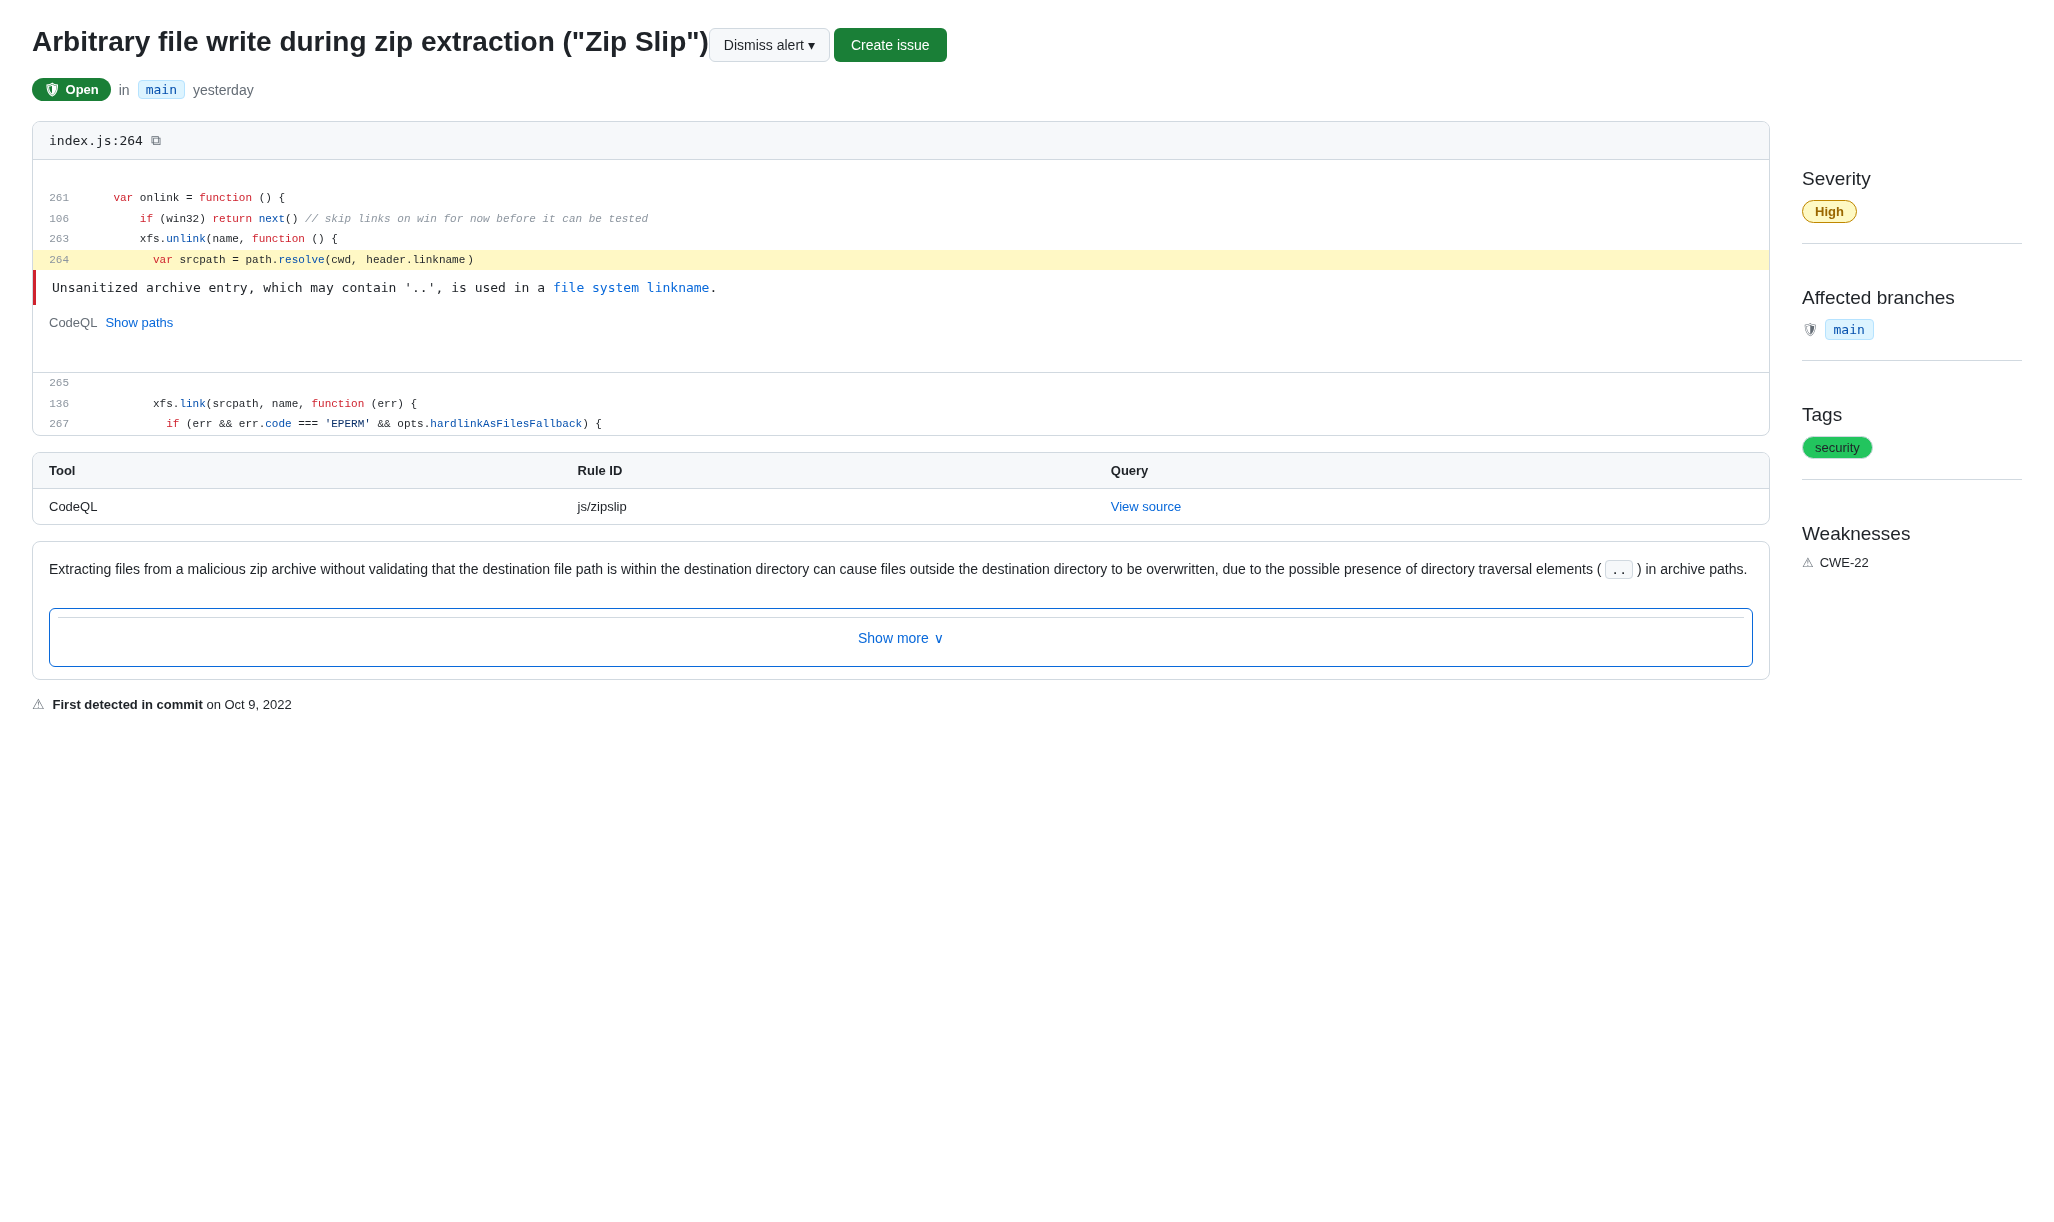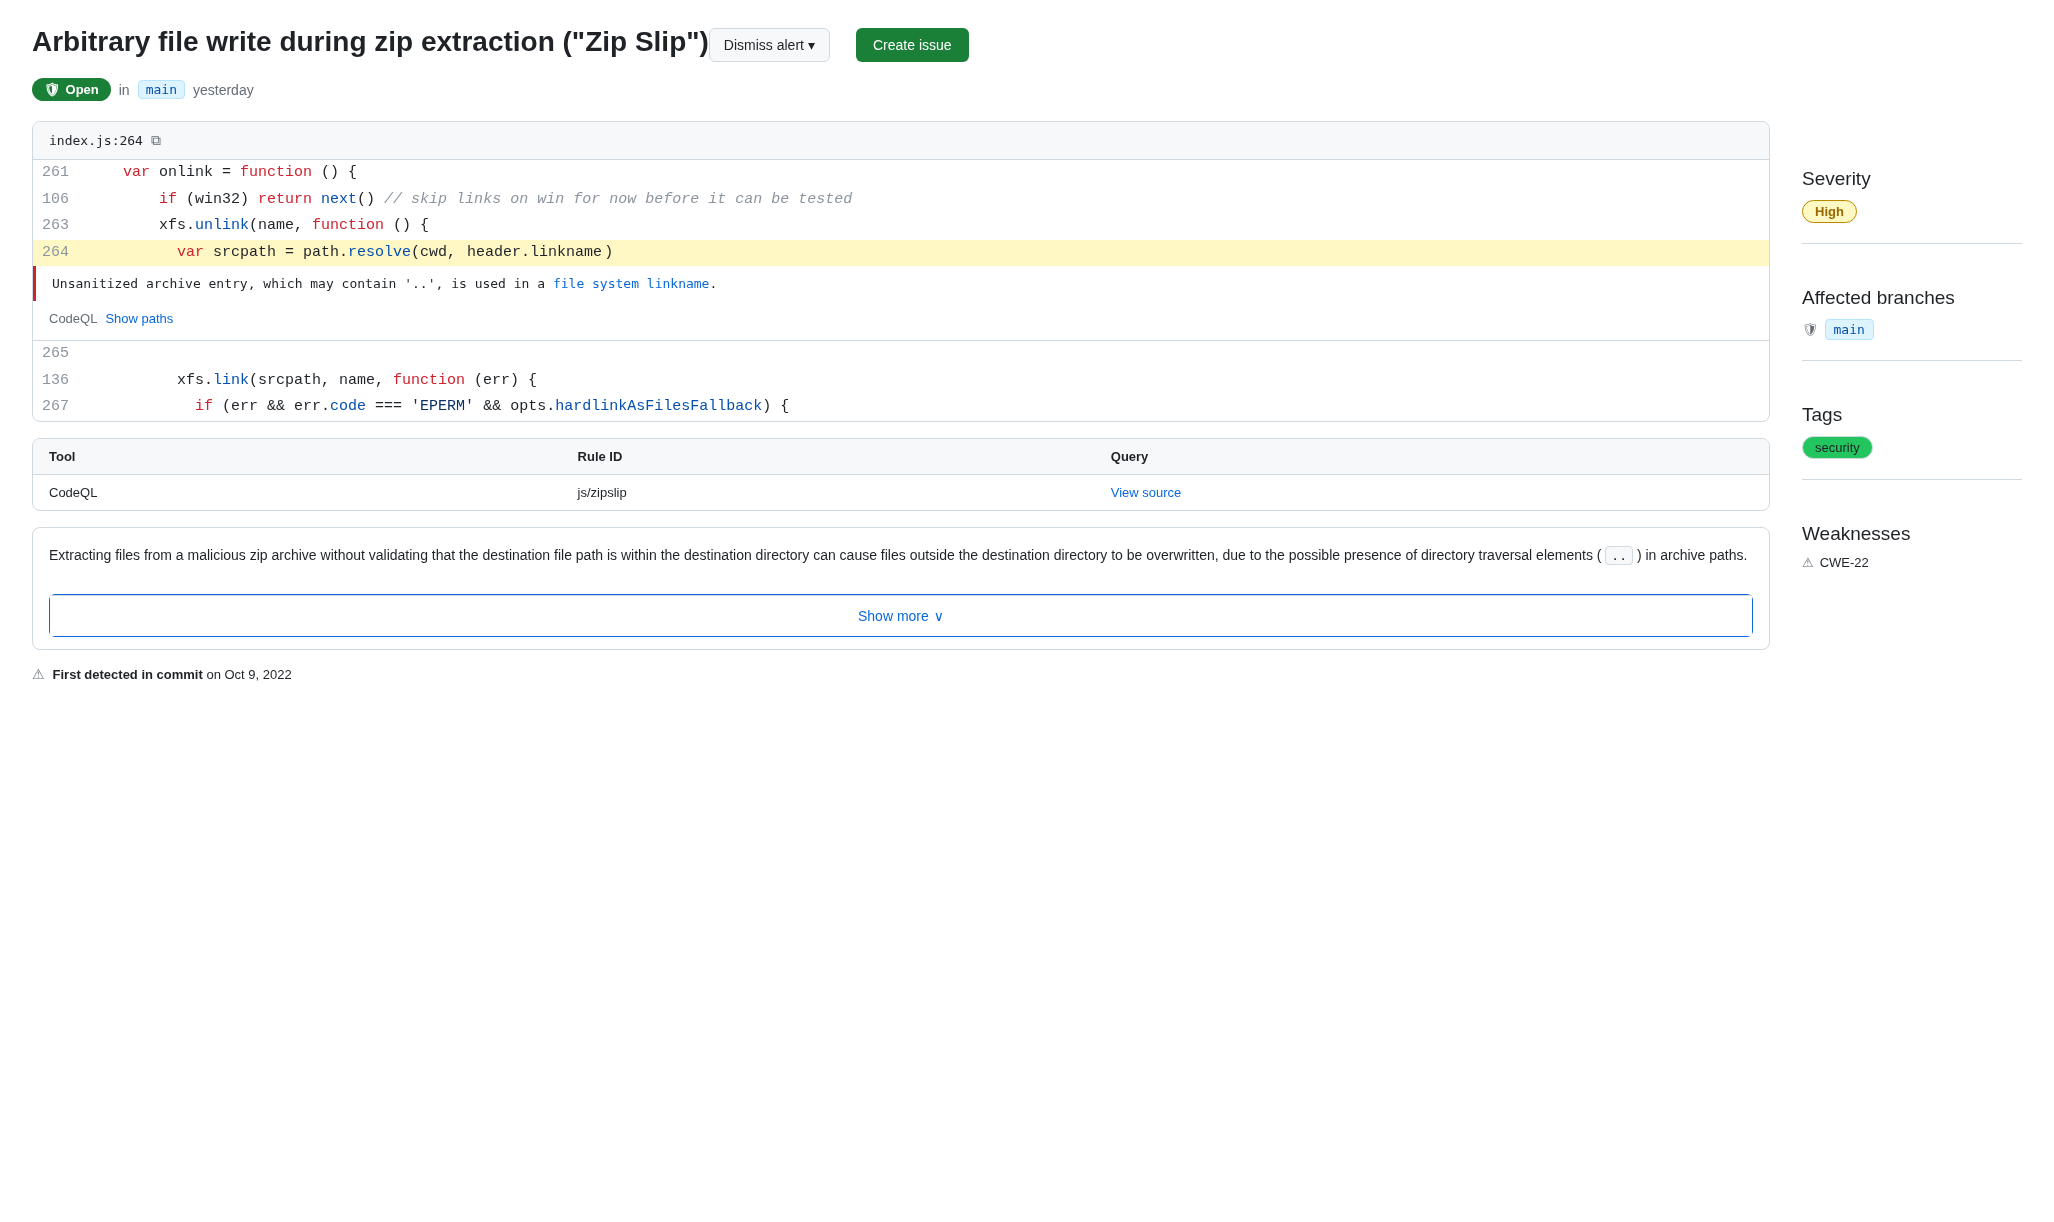--- a/index.html
+++ b/index.html
@@ -18,21 +18,21 @@
     }
     .page-title {
       font-size: 28px;
       font-weight: 600;
       color: #1f2328;
       max-width: 820px;
       line-height: 1.3;
     }
     .top-actions {
       display: flex;
-      gap: 26px;
+      gap: 4px;
       align-items: center;
       flex-shrink: 0;
       margin-top: 4px;
     }
     .btn-dismiss {
       display: flex;
       align-items: center;
       gap: 4px;
       padding: 8px 14px;
       border: 1px solid #d1d9e0;
@@ -120,21 +120,22 @@
     }
     .copy-icon {
       cursor: pointer;
       color: #656d76;
       font-size: 14px;
     }
     .code-table {
       width: 100%;
       border-collapse: collapse;
       font-family: "SFMono-Regular", Consolas, "Liberation Mono", Menlo, monospace;
-      font-size: 15px;
+      font-size: 11px;
+      margin-top: 28px;
     }
     .code-table tr { line-height: 1.5; }
     .code-table tr.highlighted { background: #fff8c5; }
     .line-num {
       width: 50px;
       text-align: right;
       padding: 2px 14px 2px 0;
       color: #8c959f;
       user-select: none;
       vertical-align: top;
@@ -230,20 +231,21 @@
       background: #fff;
       color: #0969da;
       font-size: 14px;
       cursor: pointer;
       font-weight: 500;
     }
     .show-more-outlined {
       border: 1px solid #0969da;
       border-radius: 6px;
       margin: 12px 16px;
+      padding: 8px;
     }
 
     
     .footer-row {
       display: flex;
       align-items: center;
       gap: 8px;
       margin-top: 16px;
       font-size: 13px;
       color: #1f2328;

